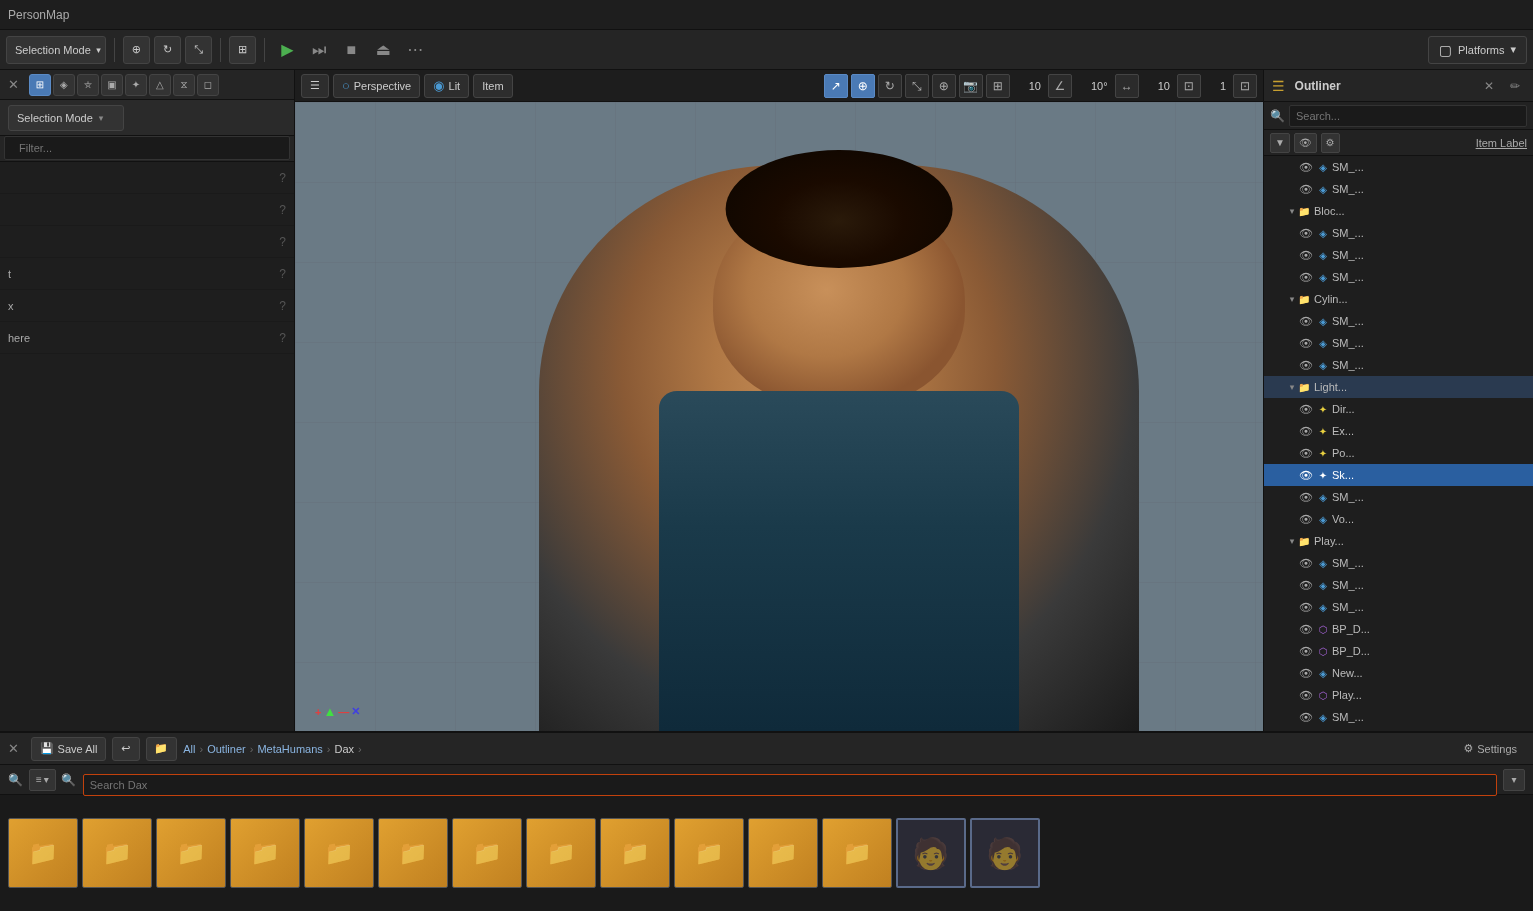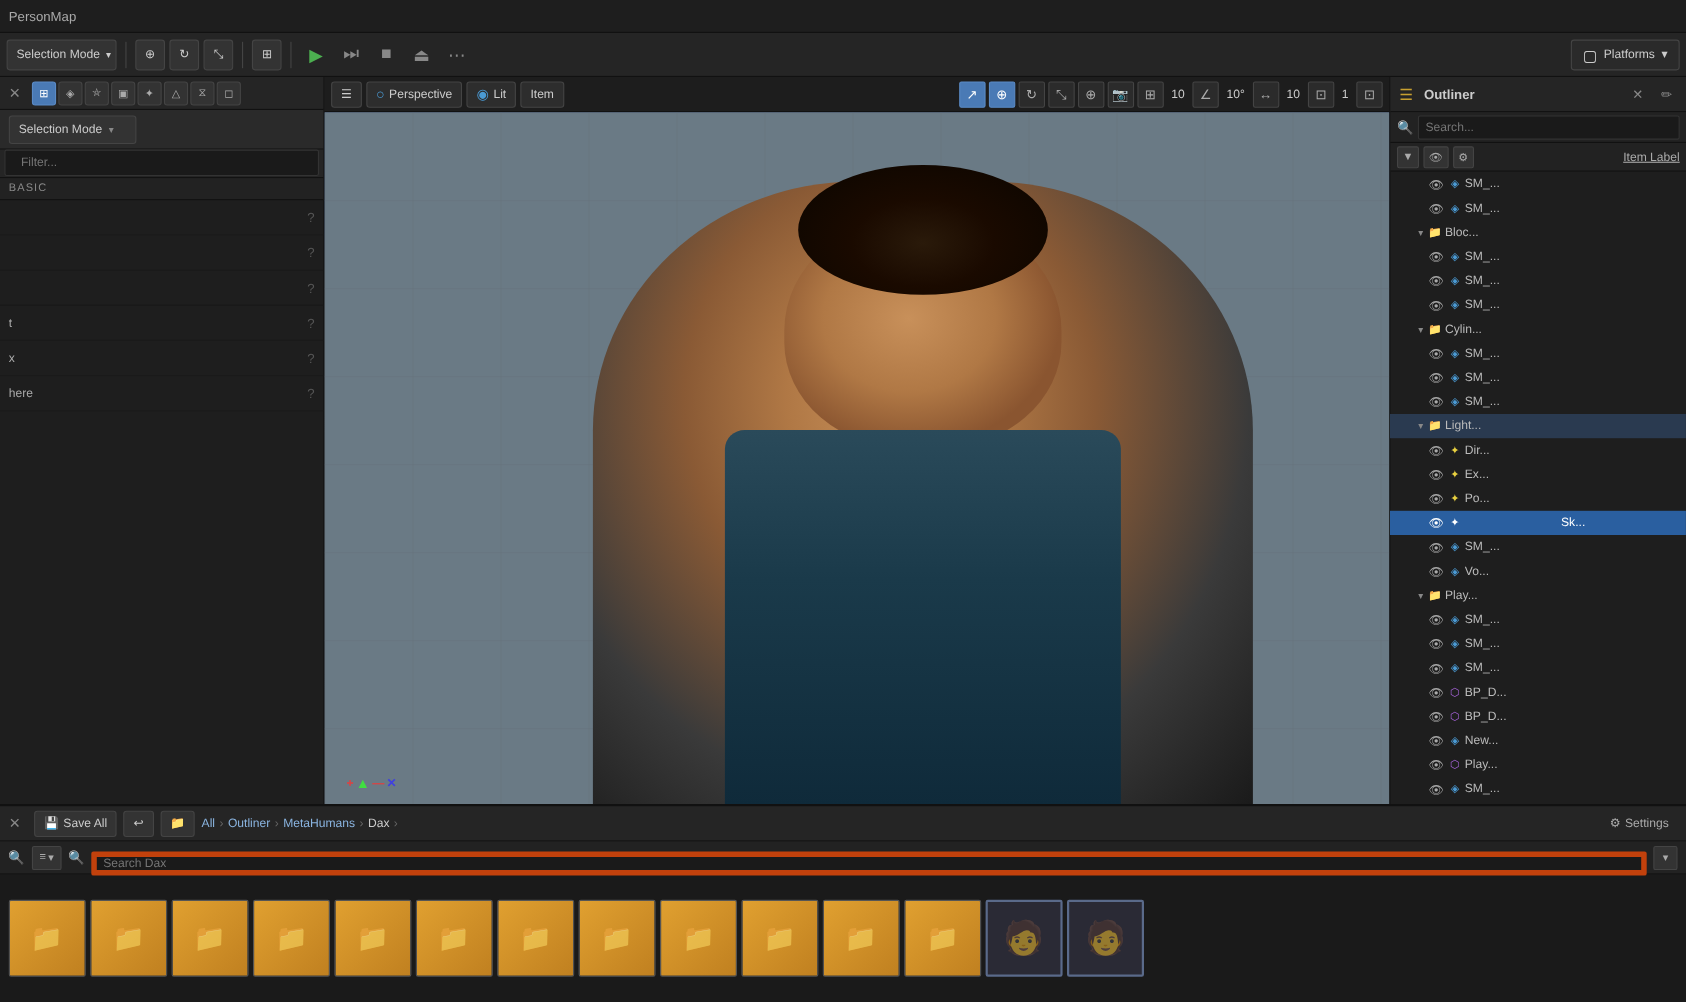--- a/index.html
+++ b/index.html
@@ -250,20 +250,21 @@
       font-size: 12px;
       cursor: pointer;
       display: flex; align-items: center; justify-content: center;
       border-radius: 2px;
     }
     .vp-icon-btn.active { background: #4a7ab5; border-color: #5a8ac5; color: #fff; }
     .vp-number {
       color: #ccc;
       font-size: 11px;
       padding: 0 4px;
+      margin-left: 12px;
     }
 
     .viewport-canvas {
       flex: 1;
       position: relative;
       overflow: hidden;
     }
     
     .viewport-bg {
       position: absolute;
@@ -457,21 +458,21 @@
       margin-right: 2px;
     }
     .eye-icon.visible { color: #aaa; }
     .tree-label {
       font-size: 11px;
       color: #bbb;
       flex: 1;
       overflow: hidden;
       text-overflow: ellipsis;
     }
-    .tree-label.selected { color: #fff; text-align: center; }
+    .tree-label.selected { color: #fff; }
 
     
     .bottom-area {
       height: 180px;
       background: #1a1a1a;
       border-top: 2px solid #111;
       display: flex;
       flex-direction: column;
       flex-shrink: 0;
     }
@@ -523,21 +524,21 @@
       display: flex;
       align-items: center;
       padding: 0 8px;
       gap: 6px;
       border-bottom: 1px solid #111;
     }
     .search-bottom-input {
       flex: 1;
       height: 22px;
       background: #1a1a1a;
-      border: 5px solid #c2410c;
+      border: 1px solid #c2410c;
       color: #ccc;
       font-size: 11px;
       padding: 0 6px;
       border-radius: 2px;
       margin-top: 10px;
     }
     .filter-toggle {
       height: 22px;
       padding: 0 6px;
       background: #333;
@@ -649,21 +650,20 @@
       <div class="selection-dropdown">
         <span>Selection Mode</span>
         <span style="margin-left:6px; font-size:9px; color:#888">▾</span>
       </div>
     </div>
 
     <div class="filter-bar">
       <input class="filter-input" type="text" placeholder="Filter..." style="">
     </div>
 
-    <div class="section-label">BASIC</div>
 
     <div class="property-row">
       <span class="property-name"></span>
       <span class="property-help">?</span>
     </div>
     <div class="property-row">
       <span class="property-name"></span>
       <span class="property-help">?</span>
     </div>
     <div class="property-row">

